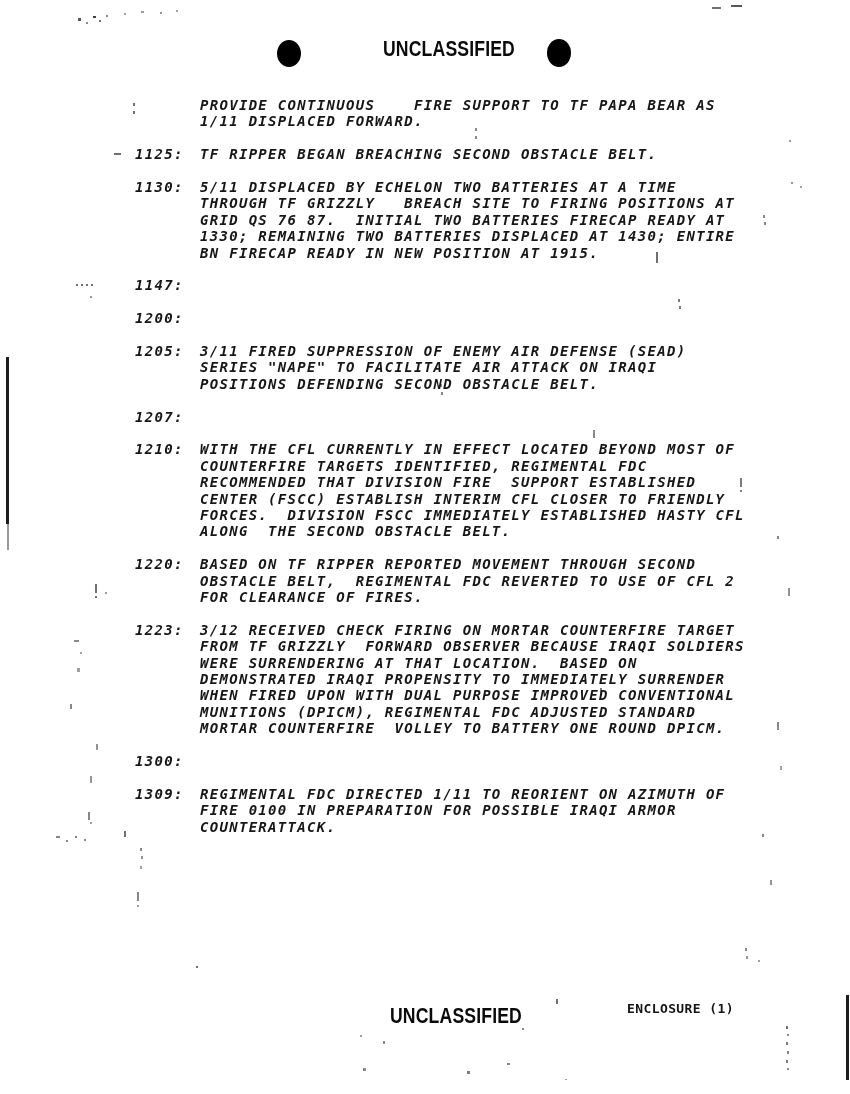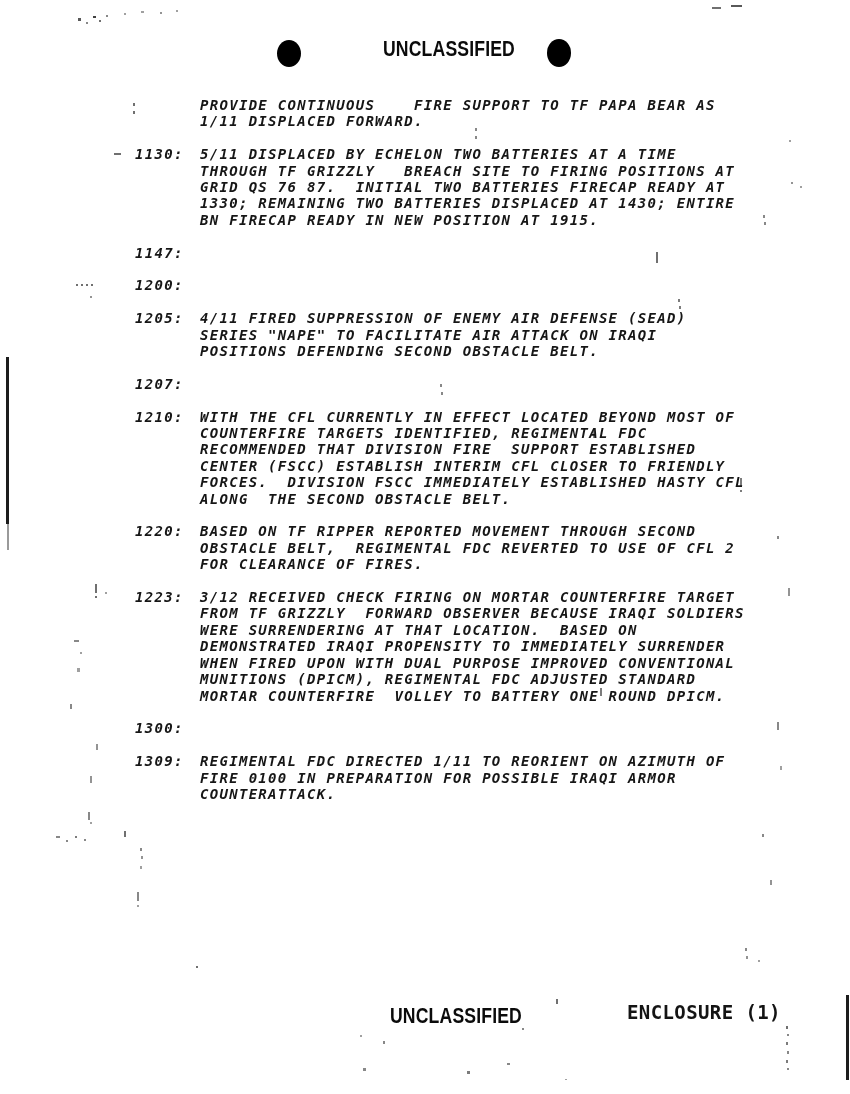--- a/index.html
+++ b/index.html
@@ -20,21 +20,21 @@
     letter-spacing:0.2px;
     transform:scaleX(0.80);
     transform-origin:left top;
     white-space:nowrap;
   }
   .stamp.header { top:36px; left:383px; }
   .stamp.footer { top:1003px; left:390px; }
   .enclosure {
     position:absolute; top:1001px; left:627px;
     font-family:"DejaVu Sans Mono", monospace;
-    font-weight:bold; font-size:19px; letter-spacing:0.4px;
+    font-weight:bold; font-size:13px; letter-spacing:0.4px;
     color:#141414; white-space:nowrap;
   }
   
   .punch { position:absolute; background:#000; border-radius:50%; }
   .punch.left  { left:277px; top:40px; width:24px; height:27px; }
   .punch.right { left:547px; top:39px; width:24px; height:28px; }
   
   .content { position:absolute; top:97px; left:0; width:850px;font-style:italic; }
   .entry { display:flex; align-items:flex-start; margin-bottom:16.4px; }
   .entry-time {
@@ -64,36 +64,40 @@
   <div class="stamp header">UNCLASSIFIED</div>
 
   <div class="content">
 
     <div class="entry">
       <div class="entry-time"></div>
       <div class="entry-text">PROVIDE CONTINUOUS    FIRE SUPPORT TO TF PAPA BEAR AS
 1/11 DISPLACED FORWARD.</div>
     </div>
     <div class="entry">
+      <div class="entry-time">1125:</div>
+      <div class="entry-text">TF RIPPER BEGAN BREACHING SECOND OBSTACLE BELT.</div>
+    </div>
+    <div class="entry">
       <div class="entry-time">1130:</div>
       <div class="entry-text">5/11 DISPLACED BY ECHELON TWO BATTERIES AT A TIME
 THROUGH TF GRIZZLY   BREACH SITE TO FIRING POSITIONS AT
 GRID QS 76 87.  INITIAL TWO BATTERIES FIRECAP READY AT
 1330; REMAINING TWO BATTERIES DISPLACED AT 1430; ENTIRE
 BN FIRECAP READY IN NEW POSITION AT 1915.</div>
     </div>
     <div class="entry">
       <div class="entry-time">1147:</div>
     </div>
     <div class="entry">
       <div class="entry-time">1200:</div>
     </div>
     <div class="entry">
       <div class="entry-time">1205:</div>
-      <div class="entry-text">4/11 FIRED SUPPRESSION OF ENEMY AIR DEFENSE (SEAD)
+      <div class="entry-text">3/11 FIRED SUPPRESSION OF ENEMY AIR DEFENSE (SEAD)
 SERIES "NAPE" TO FACILITATE AIR ATTACK ON IRAQI
 POSITIONS DEFENDING SECOND OBSTACLE BELT.</div>
     </div>
     <div class="entry">
       <div class="entry-time">1207:</div>
     </div>
     <div class="entry">
       <div class="entry-time">1210:</div>
       <div class="entry-text">WITH THE CFL CURRENTLY IN EFFECT LOCATED BEYOND MOST OF
 COUNTERFIRE TARGETS IDENTIFIED, REGIMENTAL FDC

